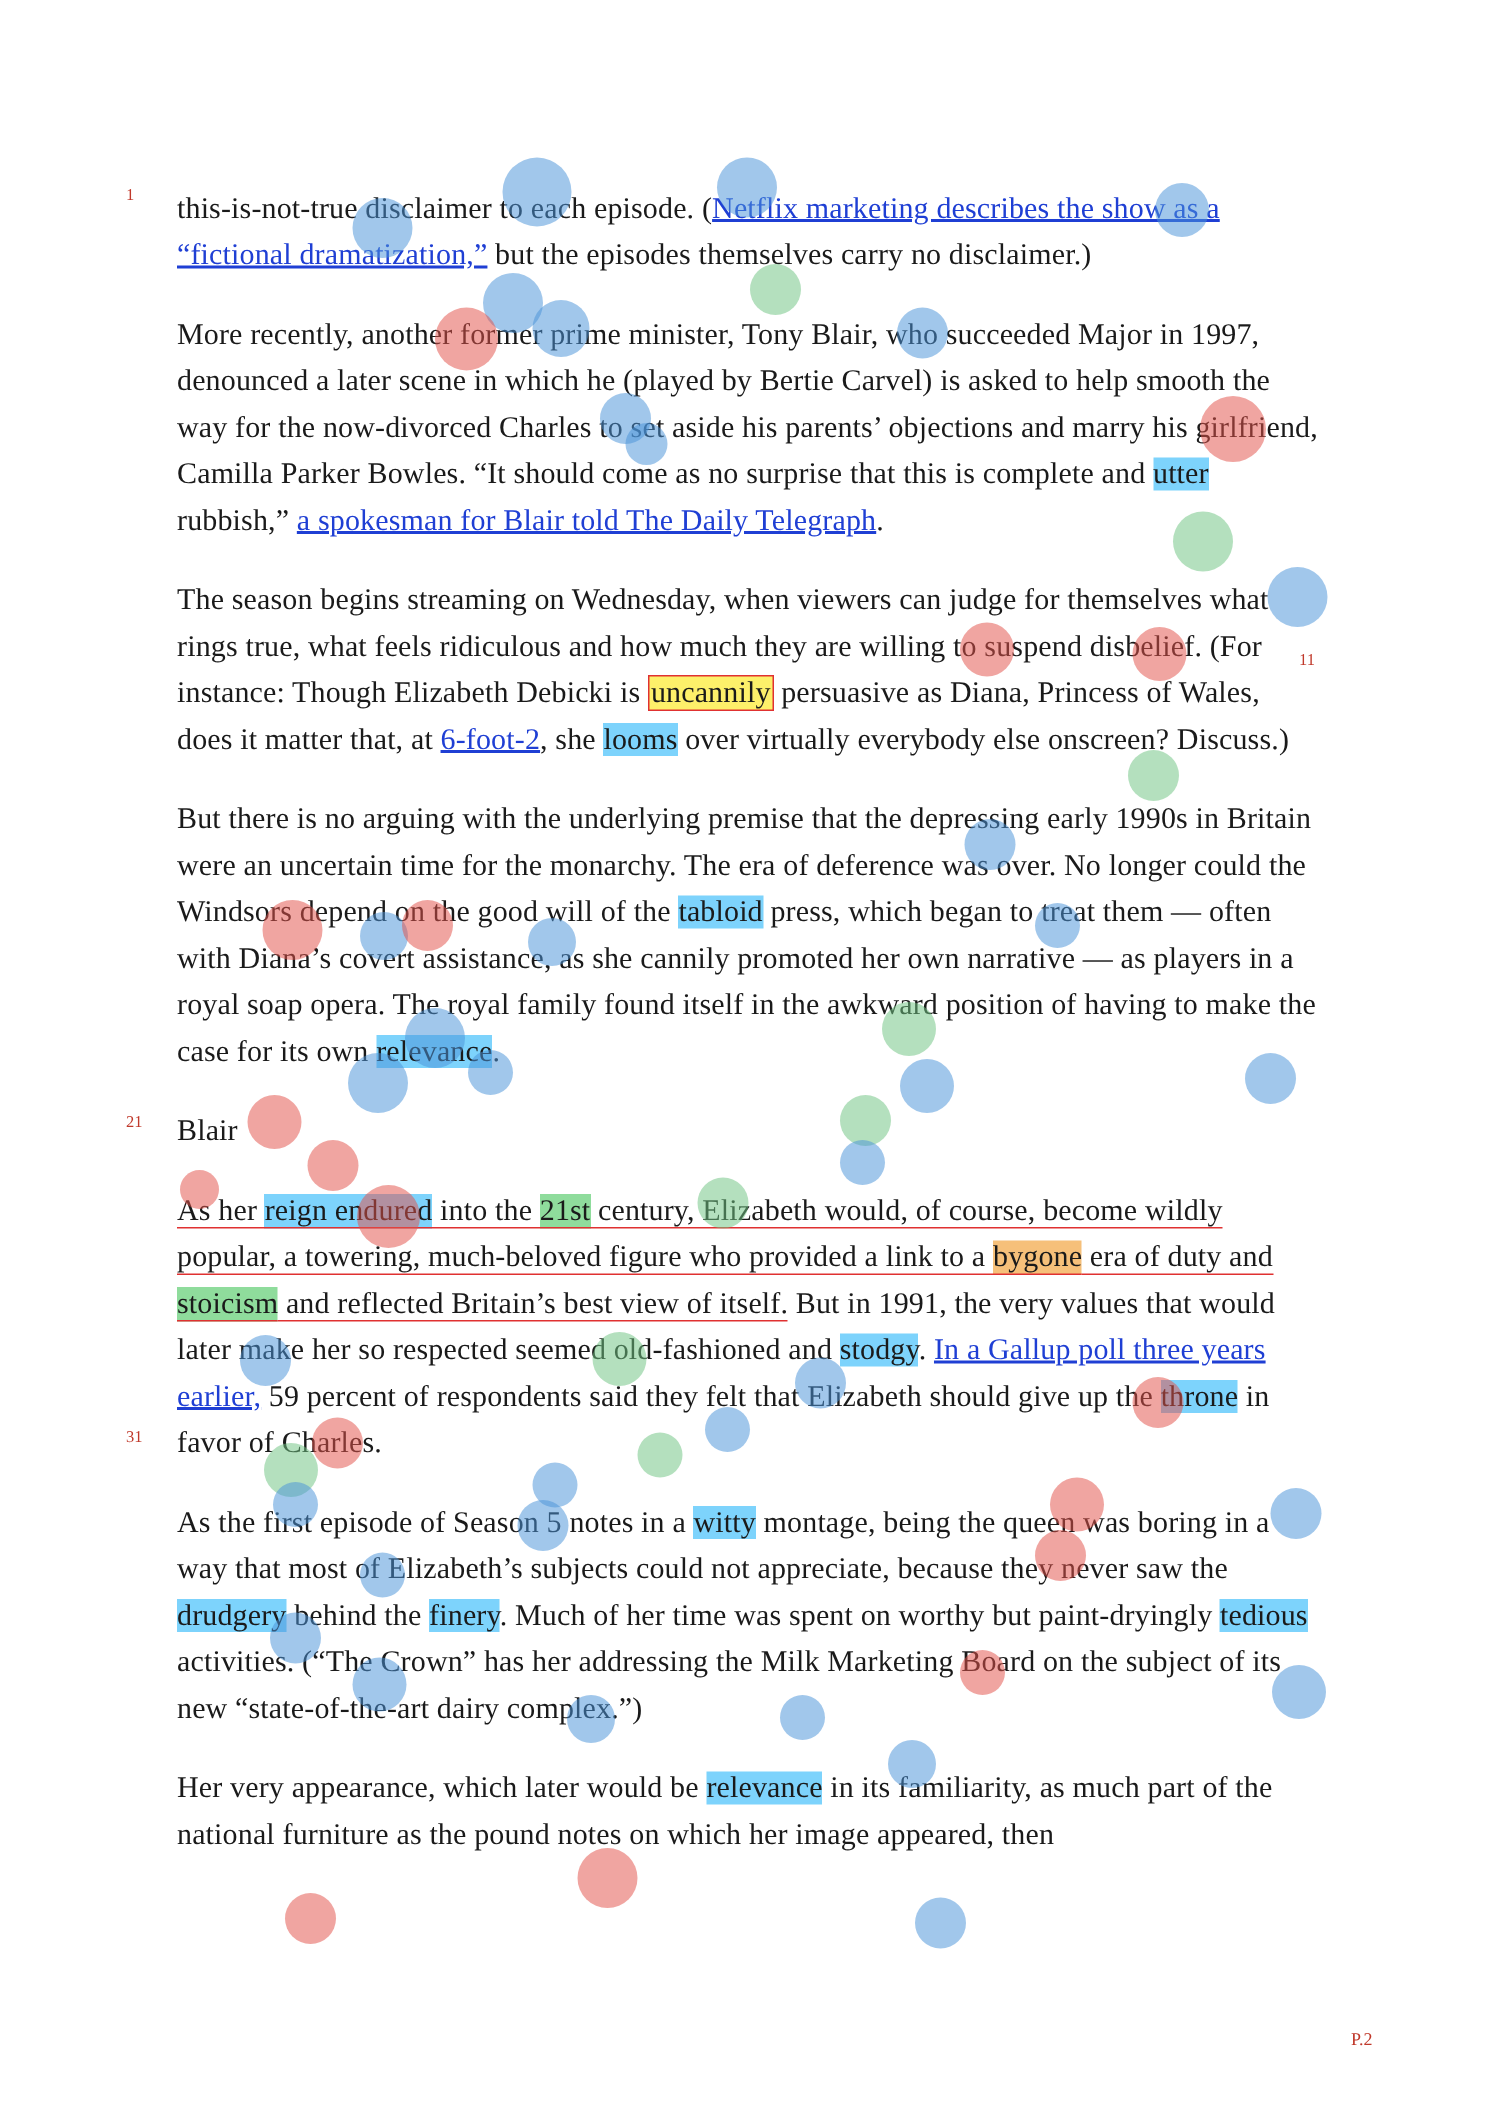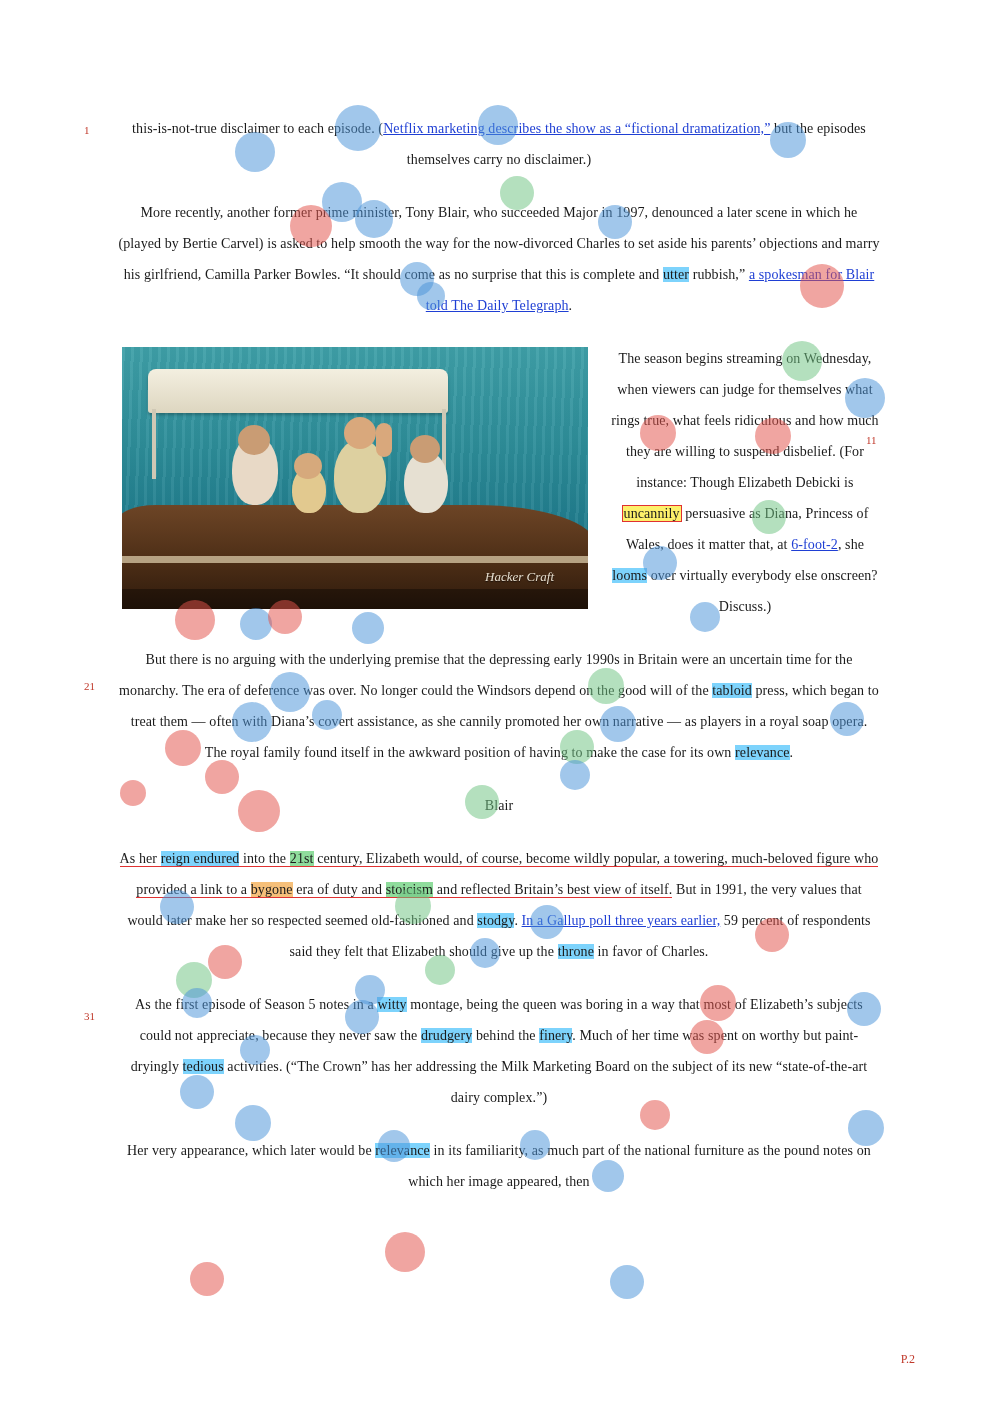--- a/index.html
+++ b/index.html
@@ -16,24 +16,24 @@
     left:0;top:0;
     width:999px;height:1413px;
   }
   .content{
     position:absolute;
     left:118px;
     top:108px;
     width:762px;
   }
   p{
-    margin:5px 0 22px 0;
-    font-size:14px;
+    margin:16px 0 22px 0;
+    font-size:20px;
     line-height:31px;
-    text-align:center;
+    text-align:left;
     letter-spacing:0.1px;
   }
   .linenum{
     position:absolute;
     left:84px;
     color:#c0392b;
     font-size:11px;
     font-family:"Liberation Serif", serif;
   }
   a.link{
@@ -129,58 +129,33 @@
 </head>
 <body>
 
 <div class="page">
 
   <div class="content">
 
     <p id="p1">this-is-not-true disclaimer to each episode. (<a class="link" href="#">Netflix marketing describes the show as a “fictional dramatization,”</a> but the episodes themselves carry no disclaimer.)</p>
     <p id="p2">More recently, another former prime minister, Tony Blair, who succeeded Major in 1997, denounced a later scene in which he (played by Bertie Carvel) is asked to help smooth the way for the now-divorced Charles to set aside his parents’ objections and marry his girlfriend, Camilla Parker Bowles. “It should come as no surprise that this is complete and <span class="hl-yellow">utter</span> rubbish,” <a class="link" href="#">a spokesman for Blair told The Daily Telegraph</a>.</p>
 
-    <div class="figure">
-      <div class="water"></div>
-      <div class="boat">
-        <div class="boat-stripe"></div>
-        <div class="hull-shadow"></div>
-      </div>
-      <div class="canopy"></div>
-      <div class="pole" style="left:30px;top:62px;height:70px;"></div>
-      <div class="pole" style="left:320px;top:62px;height:60px;"></div>
-
-      <div class="person" style="left:110px;top:88px;width:46px;height:70px;background:#e8d9c6;"></div>
-      <div class="person" style="left:116px;top:78px;width:32px;height:30px;background:#c99c74;border-radius:50%;"></div>
-
-      <div class="person" style="left:170px;top:120px;width:34px;height:46px;background:#e2c98f;"></div>
-      <div class="person" style="left:172px;top:106px;width:28px;height:26px;background:#d6a97c;border-radius:50%;"></div>
-
-      <div class="person" style="left:212px;top:92px;width:52px;height:74px;background:#ddd0a0;"></div>
-      <div class="person" style="left:222px;top:70px;width:32px;height:32px;background:#d9a87c;border-radius:50%;"></div>
-      <div class="person" style="left:254px;top:76px;width:16px;height:34px;background:#d9a87c;border-radius:8px;"></div>
-
-      <div class="person" style="left:282px;top:104px;width:44px;height:62px;background:#e6e0d2;"></div>
-      <div class="person" style="left:288px;top:88px;width:30px;height:28px;background:#c99c74;border-radius:50%;"></div>
-
-      <div class="fig-caption">Hacker Craft</div>
-    </div>
 
     <p id="p3">The season begins streaming on Wednesday, when viewers can judge for themselves what rings true, what feels ridiculous and how much they are willing to suspend disbelief. (For instance: Though Elizabeth Debicki is <span class="redbox">uncannily</span> persuasive as Diana, Princess of Wales, does it matter that, at <a class="link" href="#">6-foot-2</a>, she <span class="hl-yellow">looms</span> over virtually everybody else onscreen? Discuss.)</p>
     <p id="p4">But there is no arguing with the underlying premise that the depressing early 1990s in Britain were an uncertain time for the monarchy. The era of deference was over. No longer could the Windsors depend on the good will of the <span class="hl-yellow">tabloid</span> press, which began to treat them — often with Diana’s covert assistance, as she cannily promoted her own narrative — as players in a royal soap opera. The royal family found itself in the awkward position of having to make the case for its own <span class="hl-yellow">relevance</span>.</p>
     <p id="p5">Blair</p>
     <p id="p6"><span class="redline">As her </span><span class="redline hl-yellow">reign endured</span><span class="redline"> into the </span><span class="redline hl-green">21st</span><span class="redline"> century, Elizabeth would, of course, become wildly popular, a towering, much-beloved figure who provided a link to a </span><span class="redline hl-orange">bygone</span><span class="redline"> era of duty and </span><span class="redline hl-green">stoicism</span><span class="redline"> and reflected Britain’s best view of itself.</span> But in 1991, the very values that would later make her so respected seemed old-fashioned and <span class="hl-yellow">stodgy</span>. <a class="link" href="#">In a Gallup poll three years earlier,</a> 59 percent of respondents said they felt that Elizabeth should give up the <span class="hl-yellow">throne</span> in favor of Charles.</p>
     <p id="p7">As the first episode of Season 5 notes in a <span class="hl-yellow">witty</span> montage, being the queen was boring in a way that most of Elizabeth’s subjects could not appreciate, because they never saw the <span class="hl-yellow">drudgery</span> behind the <span class="hl-yellow">finery</span>. Much of her time was spent on worthy but paint-dryingly <span class="hl-yellow">tedious</span> activities. (“The Crown” has her addressing the Milk Marketing Board on the subject of its new “state-of-the-art dairy complex.”)</p>
     <p id="p8">Her very appearance, which later would be <span class="hl-yellow">relevance</span> in its familiarity, as much part of the national furniture as the pound notes on which her image appeared, then</p>
   </div>
 
   <div class="linenum" style="top:124px;">1</div>
   <div class="linenum" style="left:866px;top:434px;">11</div>
-  <div class="linenum" style="top:680px;">21</div>
-  <div class="linenum" style="top:1010px;">31</div>
+  <div class="linenum" style="top:742px;">21</div>
+  <div class="linenum" style="top:952px;">31</div>
 
   <div class="pagenum">P.2</div>
 
   <div id="blob-layer">
       <div class="blob b-blue" style="left: 335px; top: 105px; width: 46px; height: 46px;"></div>
       <div class="blob b-blue" style="left: 478px; top: 105px; width: 40px; height: 40px;"></div>
       <div class="blob b-blue" style="left: 770px; top: 122px; width: 36px; height: 36px;"></div>
       <div class="blob b-blue" style="left: 235px; top: 132px; width: 40px; height: 40px;"></div>
       <div class="blob b-blue" style="left: 322px; top: 182px; width: 40px; height: 40px;"></div>
       <div class="blob b-green" style="left: 500px; top: 176px; width: 34px; height: 34px;"></div>

